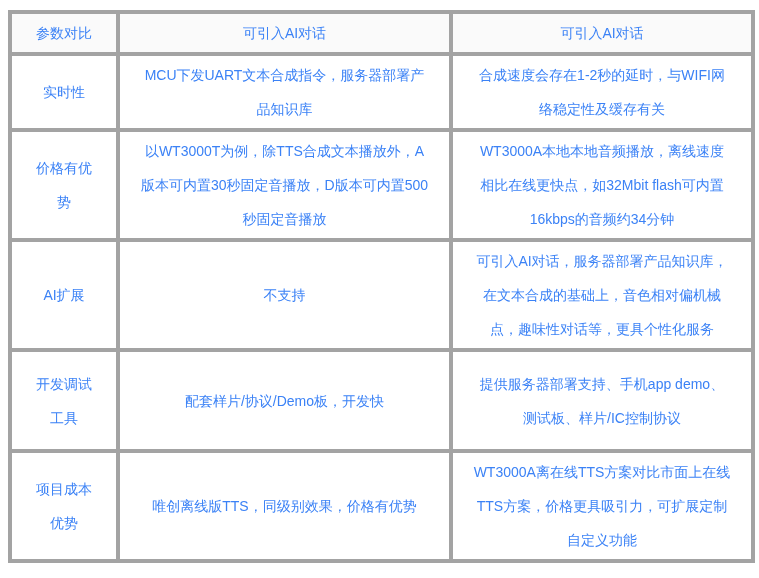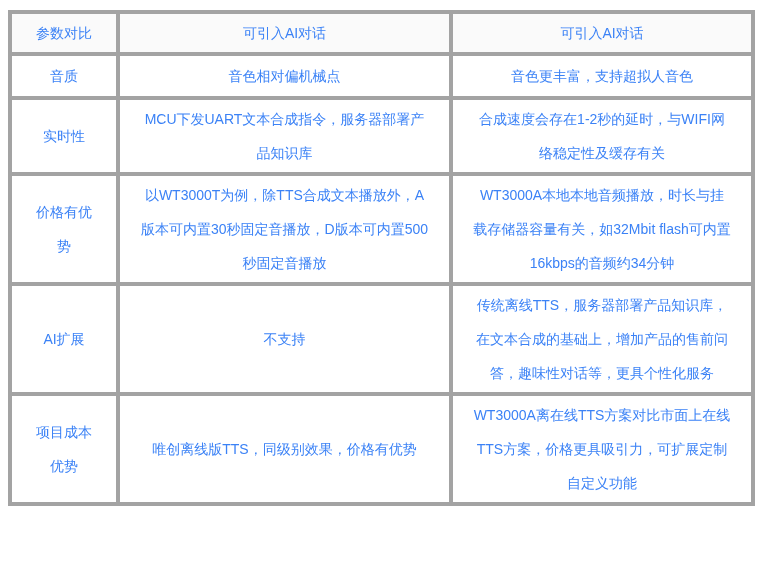--- a/index.html
+++ b/index.html
@@ -62,38 +62,38 @@
     </colgroup>
     <thead>
       <tr>
         <th>参数对比</th>
         <th>可引入AI对话</th>
         <th>可引入AI对话</th>
       </tr>
     </thead>
     <tbody>
       <tr>
-        <td>音质</td>
-        <td>音色相对偏机械点</td>
-        <td>音色更丰富，支持超拟人音色</td>
-      </tr>
-      <tr>
         <td>实时性</td>
         <td>MCU下发UART文本合成指令，服务器部署产品知识库</td>
         <td>合成速度会存在1-2秒的延时，与WIFI网络稳定性及缓存有关</td>
       </tr>
       <tr>
         <td>价格有优势</td>
         <td>以WT3000T为例，除TTS合成文本播放外，A版本可内置30秒固定音播放，D版本可内置500秒固定音播放</td>
-        <td>WT3000A本地本地音频播放，时长与挂载存储器容量有关，如32Mbit flash可内置16kbps的音频约34分钟</td>
+        <td>WT3000A本地本地音频播放，离线速度相比在线更快点，如32Mbit flash可内置16kbps的音频约34分钟</td>
       </tr>
       <tr>
         <td>AI扩展</td>
         <td>不支持</td>
-        <td>传统离线TTS，服务器部署产品知识库，在文本合成的基础上，增加产品的售前问答，趣味性对话等，更具个性化服务</td>
+        <td>可引入AI对话，服务器部署产品知识库，在文本合成的基础上，音色相对偏机械点，趣味性对话等，更具个性化服务</td>
+      </tr>
+      <tr>
+        <td>开发调试工具</td>
+        <td>配套样片/协议/Demo板，开发快</td>
+        <td>提供服务器部署支持、手机app demo、测试板、样片/IC控制协议</td>
       </tr>
       <tr>
         <td>项目成本优势</td>
         <td>唯创离线版TTS，同级别效果，价格有优势</td>
         <td>WT3000A离在线TTS方案对比市面上在线TTS方案，价格更具吸引力，可扩展定制自定义功能</td>
       </tr>
     </tbody>
   </table>
 </div>
 

